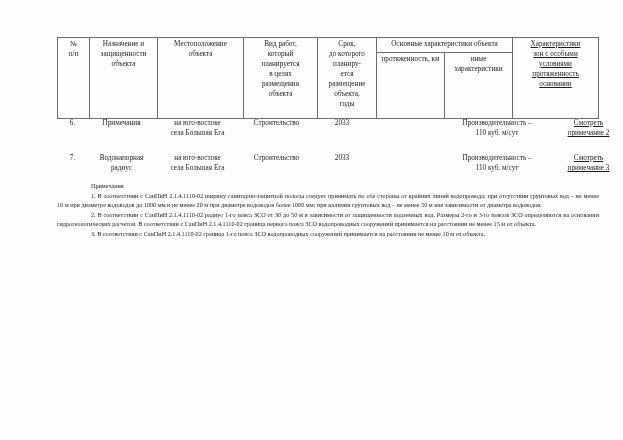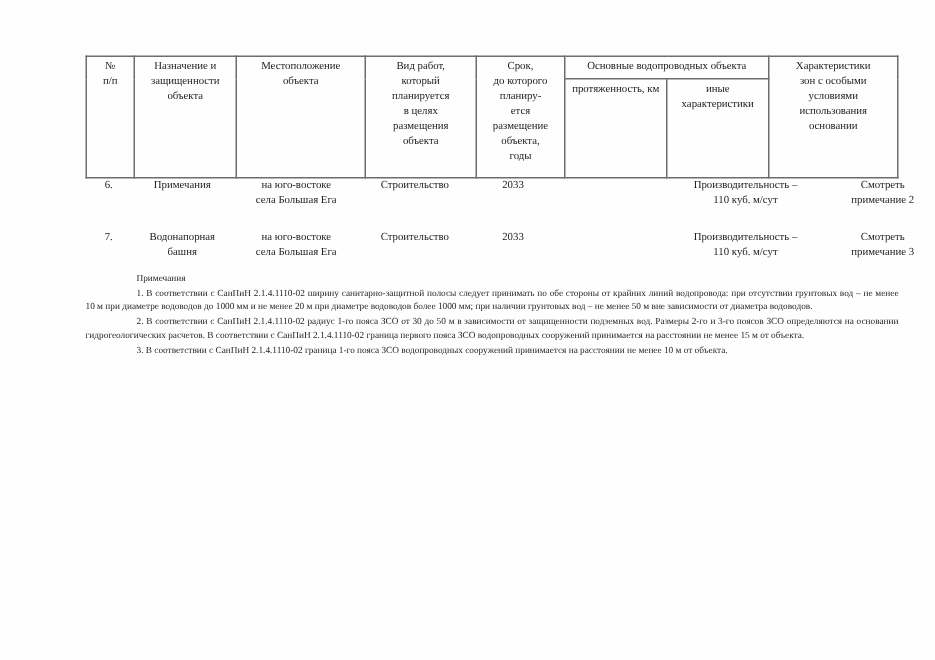--- a/index.html
+++ b/index.html
@@ -56,21 +56,21 @@
   th.hd { height: 74px; }
   th.hd span { display: block; }
 
   .col-num    { width: 27px; }
   .col-naz    { width: 63px; }
   .col-mesto  { width: 81px; }
   .col-vid    { width: 69px; }
   .col-srok   { width: 54px; }
   .col-prot   { width: 73px; font-family: Liberation Serif, serif; }
   .col-inye   { width: 94px; margin-top: 44px; }
-  .col-harakt { width: 81px; }
+  .col-harakt { width: 81px; text-decoration: underline; }
 
   
   .data-rows {
     position: absolute;
     left: 57px;
     top: 118px;
     width: 542px;
     font-size: 7.2px;
     line-height: 1.45;
     color: #1e1e1e;
@@ -146,27 +146,27 @@
         <th class="hd col-srok" rowspan="2">
           <span>Срок,</span>
           <span>до которого</span>
           <span>планиру-</span>
           <span>ется</span>
           <span>размещение</span>
           <span>объекта,</span>
           <span>годы</span>
         </th>
         <th colspan="2" style="height:11px">
-          <span>Основные водопроводных объекта</span>
+          <span>Основные характеристики объекта</span>
         </th>
         <th class="hd col-harakt" rowspan="2">
           <span>Характеристики</span>
           <span>зон с особыми</span>
           <span>условиями</span>
-          <span>использования</span>
+          <span>протяженность</span>
           <span>основании</span>
         </th>
       </tr>
       <tr>
         <th class="col-prot" style="height:62px">
           <span>протяженность,</span>
           <span>км</span>
         </th>
         <th class="col-inye">
           <span>иные характеристики</span>
@@ -197,21 +197,21 @@
           <span style="display:block">примечание 2</span>
         </td>
       </tr>
       <tr class="spacer">
         <td colspan="8"></td>
       </tr>
       <tr>
         <td class="col-num cell-num">7.</td>
         <td class="col-naz">
           <span style="display:block">Водонапорная</span>
-          <span style="display:block">башня</span>
+          <span style="display:block">радиус</span>
         </td>
         <td class="col-mesto">
           <span style="display:block">на юго-востоке</span>
           <span style="display:block">села Большая Ега</span>
         </td>
         <td class="col-vid">Строительство</td>
         <td class="col-srok">2033</td>
         <td class="col-prot"></td>
         <td class="col-inye">
           <span style="display:block">Производительность –</span>

